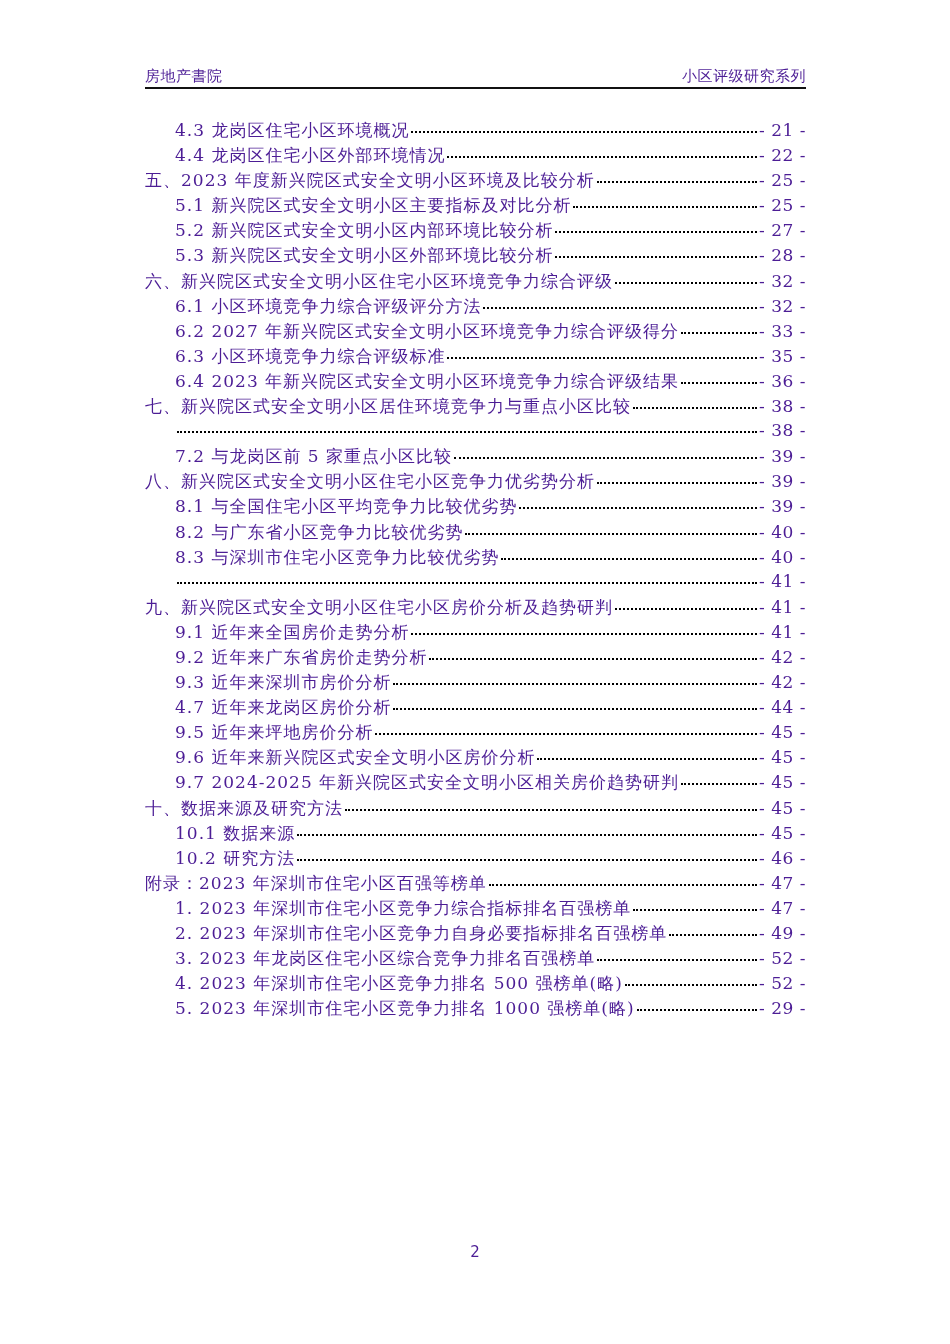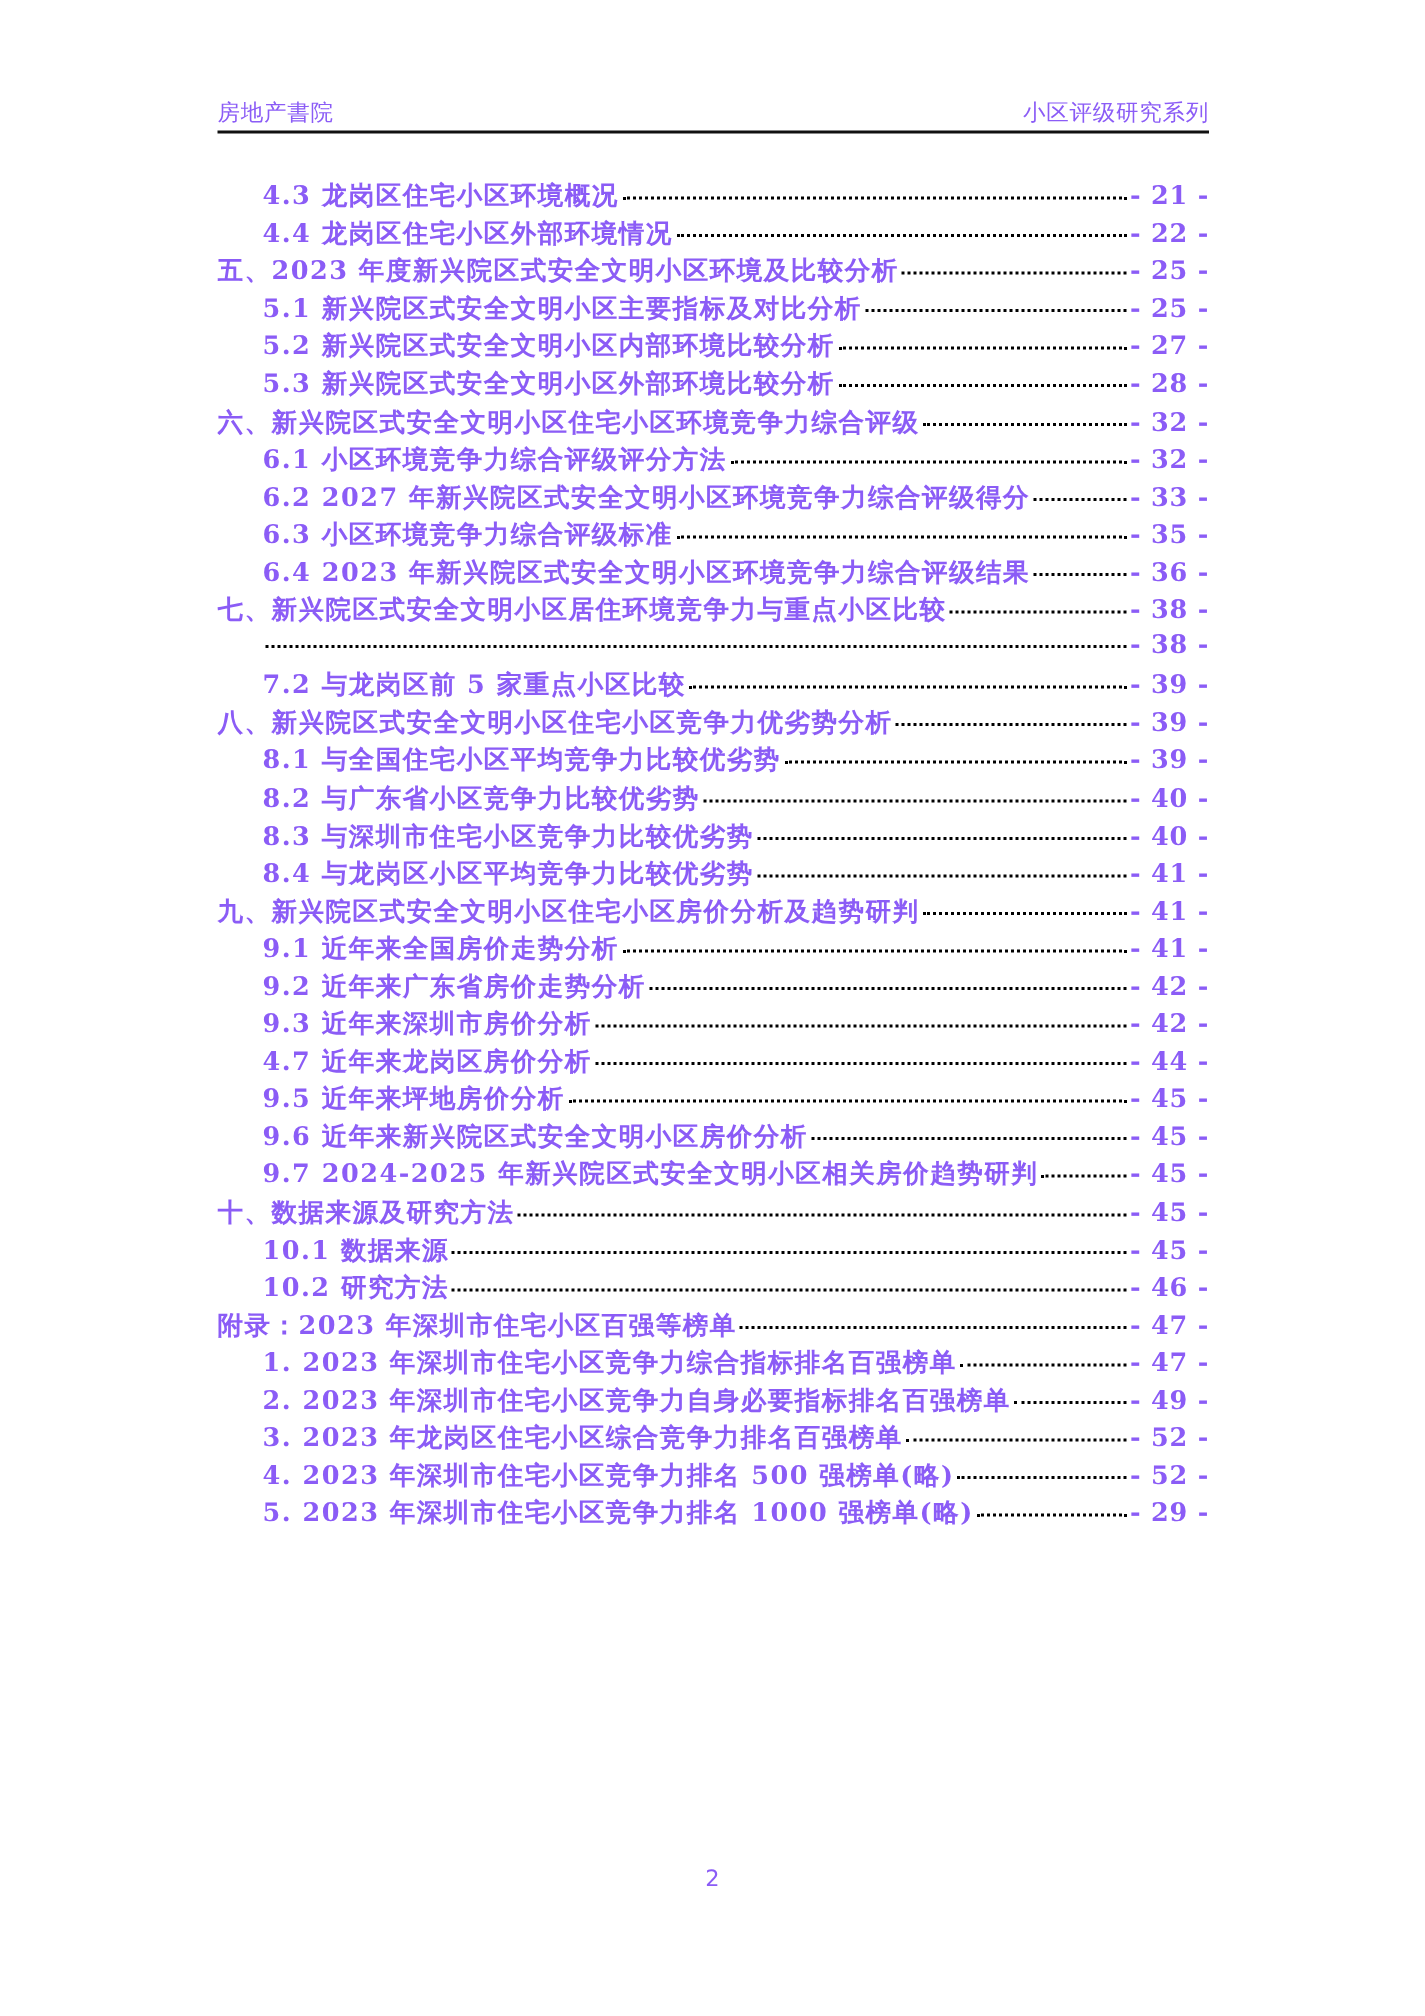--- a/index.html
+++ b/index.html
@@ -5,21 +5,21 @@
   html, body {
     margin: 0;
     padding: 0;
     background: #ffffff;
   }
   .page {
     position: relative;
     width: 950px;
     height: 1344px;
     background: #ffffff;
-    color: #8b5cf6;
+    color: #4c1d95;
     font-family: "DejaVu Serif", "Liberation Serif", serif;
     overflow: hidden;
   }
   
   .doc-header {
     position: absolute;
     left: 145px;
     width: 661px;
     top: 67px;
   }
@@ -43,21 +43,20 @@
     width: 661px;
     top: 119px;
   }
   .toc-row {
     display: flex;
     align-items: baseline;
     height: 25.1px;
     font-size: 17px;
     letter-spacing: 1px;
     white-space: nowrap;
-    font-weight: bold;
   }
   .toc-row.level-2 { padding-left: 30px; }
   .toc-label {
     flex: 0 0 auto;
     max-width: 560px;
     overflow: hidden;
   }
   .toc-leader {
     flex: 1 1 auto;
     min-width: 10px;
@@ -178,21 +177,20 @@
       <span class="toc-label">8.2 与广东省小区竞争力比较优劣势</span>
       <span class="toc-leader"></span>
       <span class="toc-page">- 40 -</span>
     </div>
       <div class="toc-row level-2">
       <span class="toc-label">8.3 与深圳市住宅小区竞争力比较优劣势</span>
       <span class="toc-leader"></span>
       <span class="toc-page">- 40 -</span>
     </div>
       <div class="toc-row level-2">
-      <span class="toc-label">8.4 与龙岗区小区平均竞争力比较优劣势</span>
       <span class="toc-leader"></span>
       <span class="toc-page">- 41 -</span>
     </div>
       <div class="toc-row level-1">
       <span class="toc-label">九、新兴院区式安全文明小区住宅小区房价分析及趋势研判</span>
       <span class="toc-leader"></span>
       <span class="toc-page">- 41 -</span>
     </div>
       <div class="toc-row level-2">
       <span class="toc-label">9.1 近年来全国房价走势分析</span>

